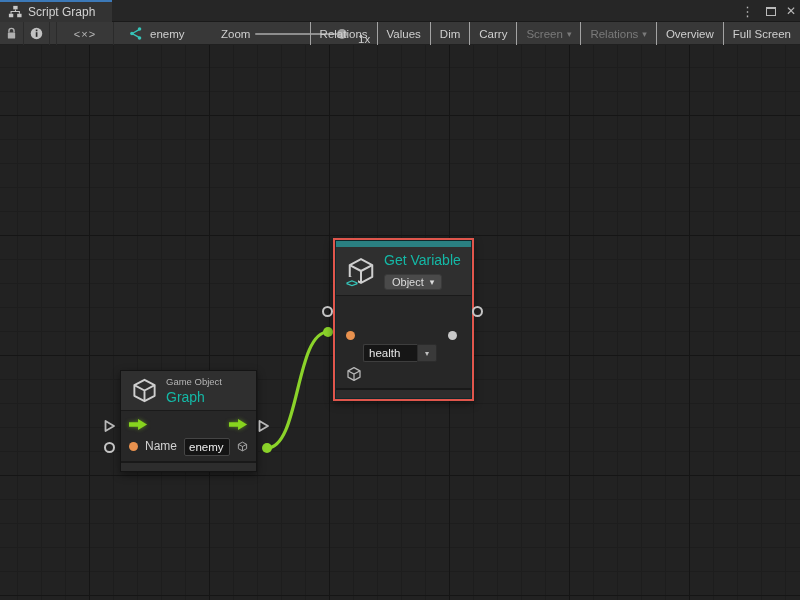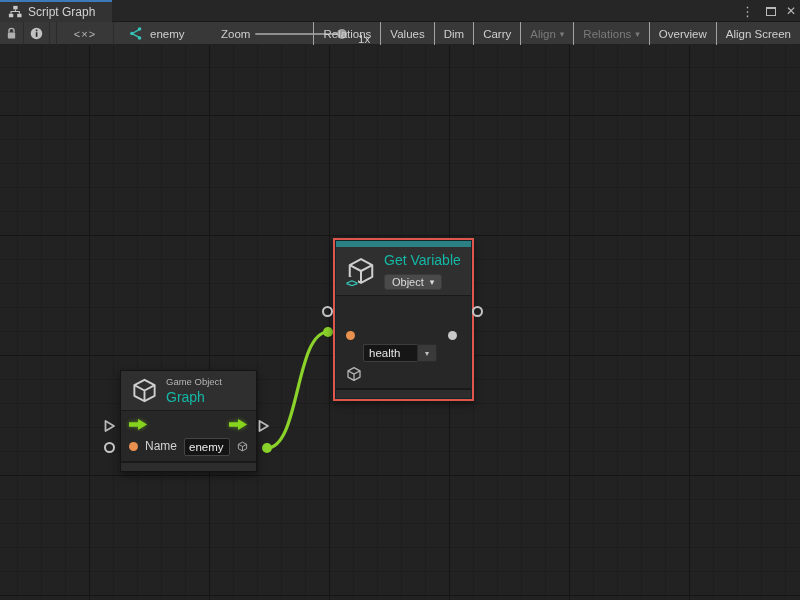--- a/index.html
+++ b/index.html
@@ -161,32 +161,32 @@
       <div class="rbtn">
         <span>Values</span>
         </div>
       <div class="rbtn">
         <span>Dim</span>
         </div>
       <div class="rbtn">
         <span>Carry</span>
         </div>
       <div class="rbtn disabled">
-        <span>Align</span>
+        <span>Screen</span>
         <span class="caret">▾</span>
         </div>
       <div class="rbtn disabled">
         <span>Relations</span>
         <span class="caret">▾</span>
         </div>
       <div class="rbtn">
         <span>Overview</span>
         </div>
       <div class="rbtn" style="border-right:none;">
-        <span>Align Screen</span>
+        <span>Full Screen</span>
         </div>
     </div>
   </div>
 
   <div class="canvas">
 
     <svg class="wire-svg">
       <path d="M267 403 C 300 403, 295 287, 328 287" stroke="#8bd32a" stroke-width="3.2" fill="none"></path>
       <circle cx="267" cy="403" r="5" fill="#8bd32a"></circle>
       <circle cx="328" cy="287" r="5" fill="#8bd32a"></circle>

